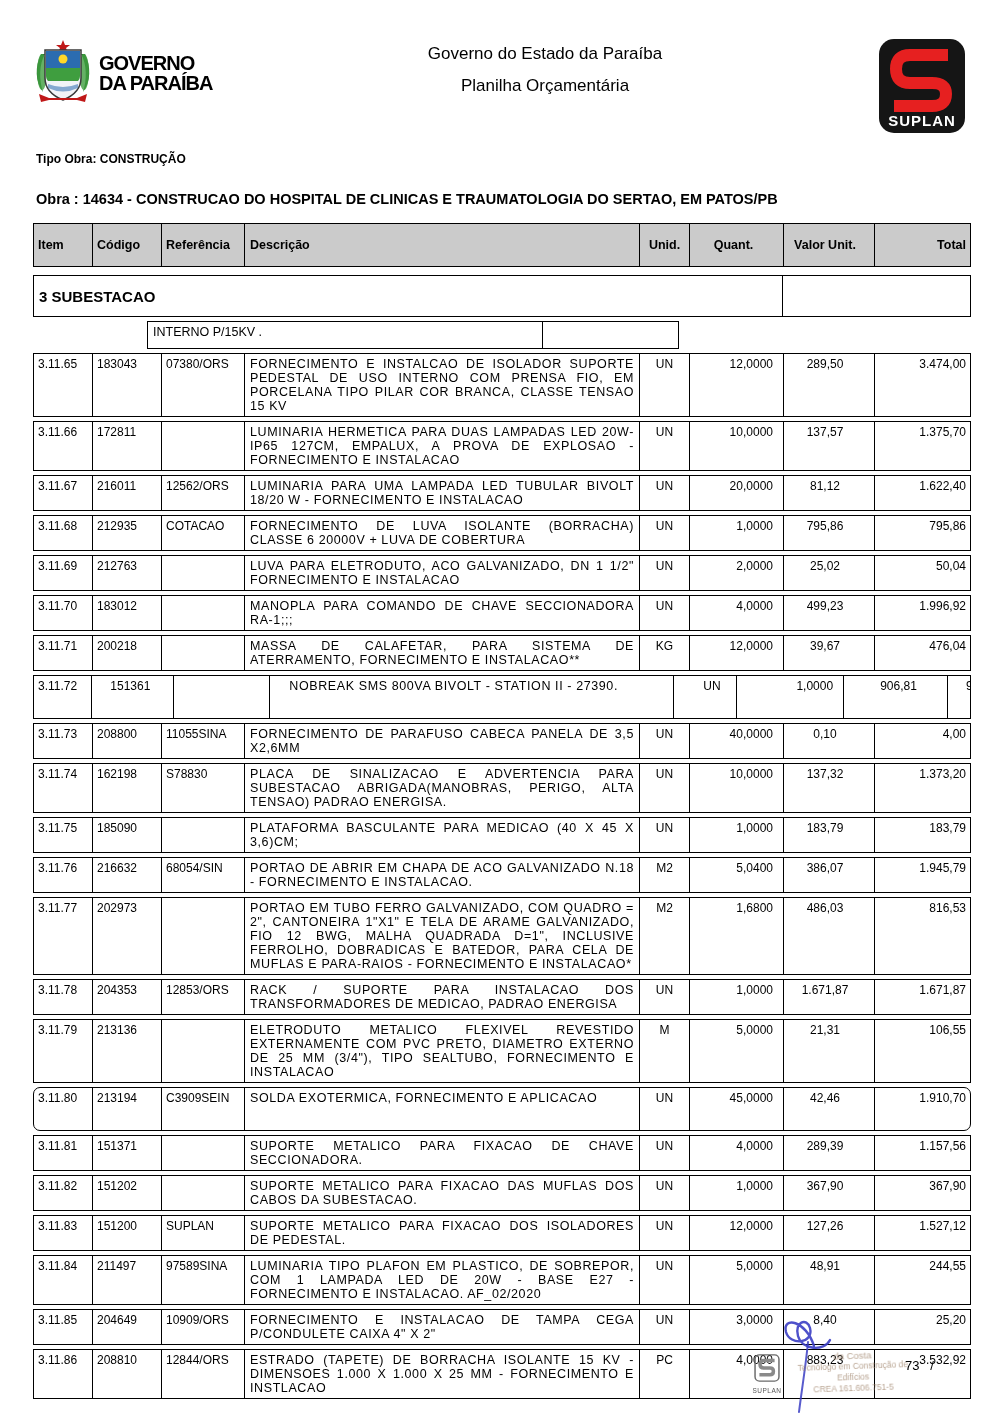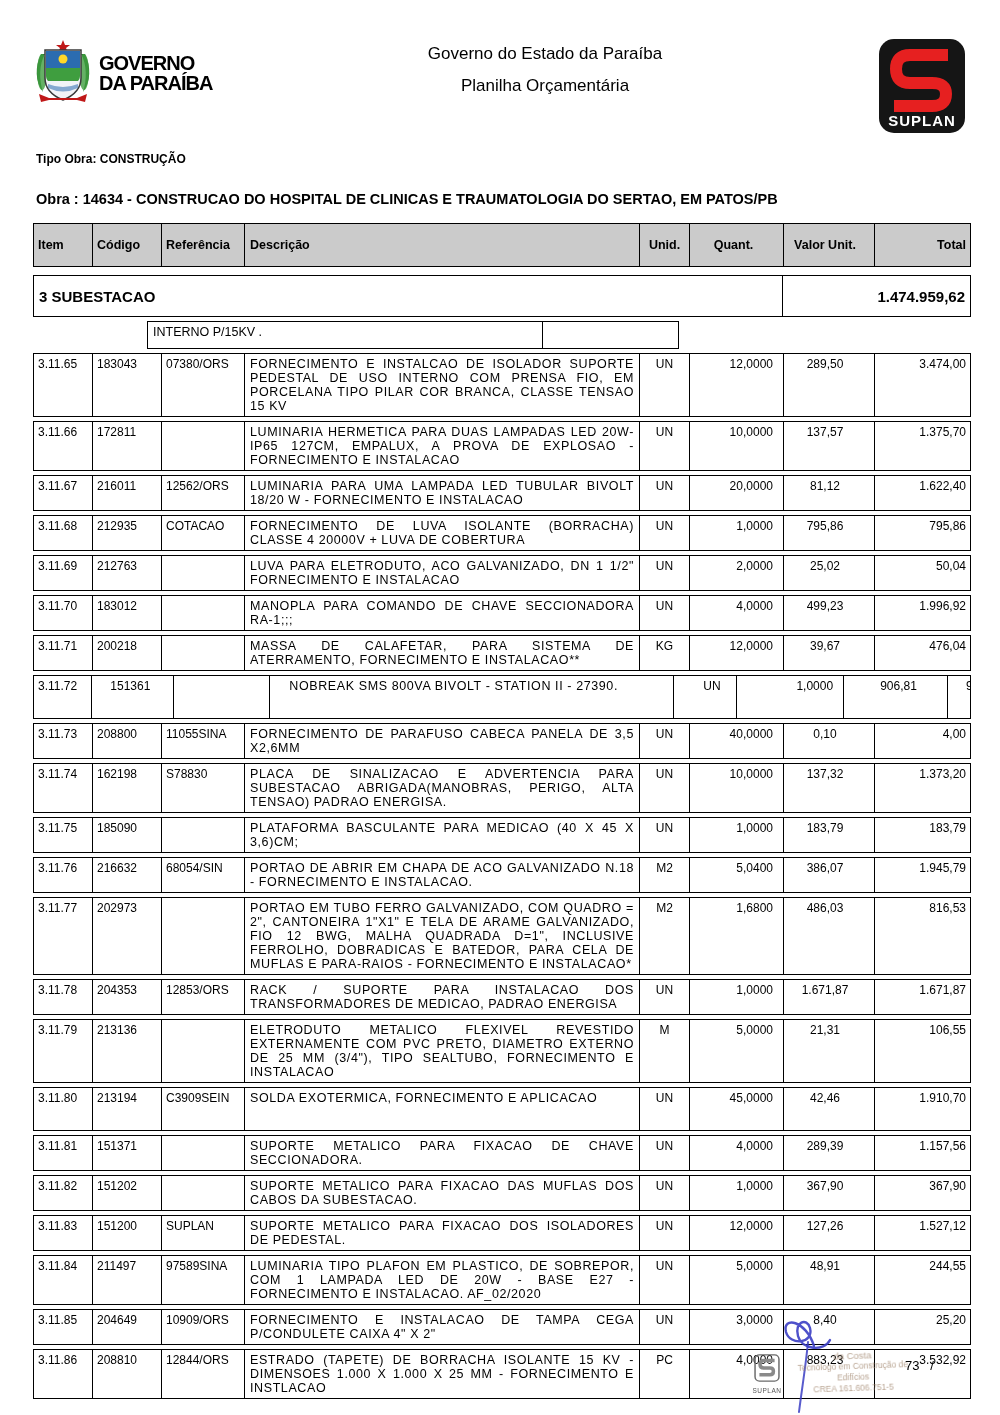--- a/index.html
+++ b/index.html
@@ -120,21 +120,20 @@
       <div class="cell c-ref">Referência</div>
       <div class="cell c-desc">Descrição</div>
       <div class="cell c-unid">Unid.</div>
       <div class="cell c-quant">Quant.</div>
       <div class="cell c-valor">Valor Unit.</div>
       <div class="cell c-total">Total</div>
     </div>
 
     <div class="trow section-row">
       <div class="section-label">3 SUBESTACAO</div>
-      <div class="section-total">1.474.959,62</div>
     </div>
 
     <div class="trow carry-row">
       <div class="cell carry-desc">INTERNO P/15KV .</div>
       <div class="cell carry-unid"></div>
     </div>
 
     <div id="rows-container">
         <div class="trow data-row">
           <div class="cell c-item">3.11.65</div>
@@ -163,21 +162,21 @@
           <div class="cell c-desc">LUMINARIA PARA UMA LAMPADA LED TUBULAR BIVOLT 18/20 W - FORNECIMENTO E INSTALACAO</div>
           <div class="cell c-unid">UN</div>
           <div class="cell c-quant">20,0000</div>
           <div class="cell c-valor">81,12</div>
           <div class="cell c-total">1.622,40</div>
         </div>
         <div class="trow data-row">
           <div class="cell c-item">3.11.68</div>
           <div class="cell c-cod">212935</div>
           <div class="cell c-ref">COTACAO</div>
-          <div class="cell c-desc">FORNECIMENTO DE LUVA ISOLANTE (BORRACHA) CLASSE 4 20000V + LUVA DE COBERTURA</div>
+          <div class="cell c-desc">FORNECIMENTO DE LUVA ISOLANTE (BORRACHA) CLASSE 6 20000V + LUVA DE COBERTURA</div>
           <div class="cell c-unid">UN</div>
           <div class="cell c-quant">1,0000</div>
           <div class="cell c-valor">795,86</div>
           <div class="cell c-total">795,86</div>
         </div>
         <div class="trow data-row">
           <div class="cell c-item">3.11.69</div>
           <div class="cell c-cod">212763</div>
           <div class="cell c-ref"></div>
           <div class="cell c-desc">LUVA PARA ELETRODUTO, ACO GALVANIZADO, DN 1 1/2" FORNECIMENTO E INSTALACAO</div>
@@ -279,21 +278,21 @@
         <div class="trow data-row">
           <div class="cell c-item">3.11.79</div>
           <div class="cell c-cod">213136</div>
           <div class="cell c-ref"></div>
           <div class="cell c-desc">ELETRODUTO METALICO FLEXIVEL REVESTIDO EXTERNAMENTE COM PVC PRETO, DIAMETRO EXTERNO DE 25 MM (3/4"), TIPO SEALTUBO, FORNECIMENTO E INSTALACAO</div>
           <div class="cell c-unid">M</div>
           <div class="cell c-quant">5,0000</div>
           <div class="cell c-valor">21,31</div>
           <div class="cell c-total">106,55</div>
         </div>
-        <div class="trow data-row" style="min-height: 44px;">
+        <div class="trow data-row" style="min-height: 44px; border-radius: 7px;">
           <div class="cell c-item">3.11.80</div>
           <div class="cell c-cod">213194</div>
           <div class="cell c-ref">C3909SEIN</div>
           <div class="cell c-desc">SOLDA EXOTERMICA, FORNECIMENTO E APLICACAO</div>
           <div class="cell c-unid">UN</div>
           <div class="cell c-quant">45,0000</div>
           <div class="cell c-valor">42,46</div>
           <div class="cell c-total">1.910,70</div>
         </div>
         <div class="trow data-row">

